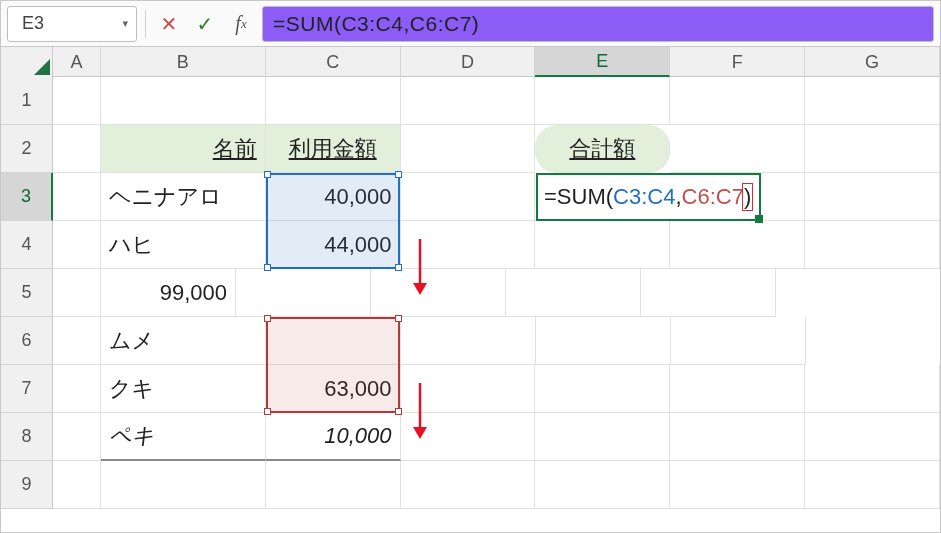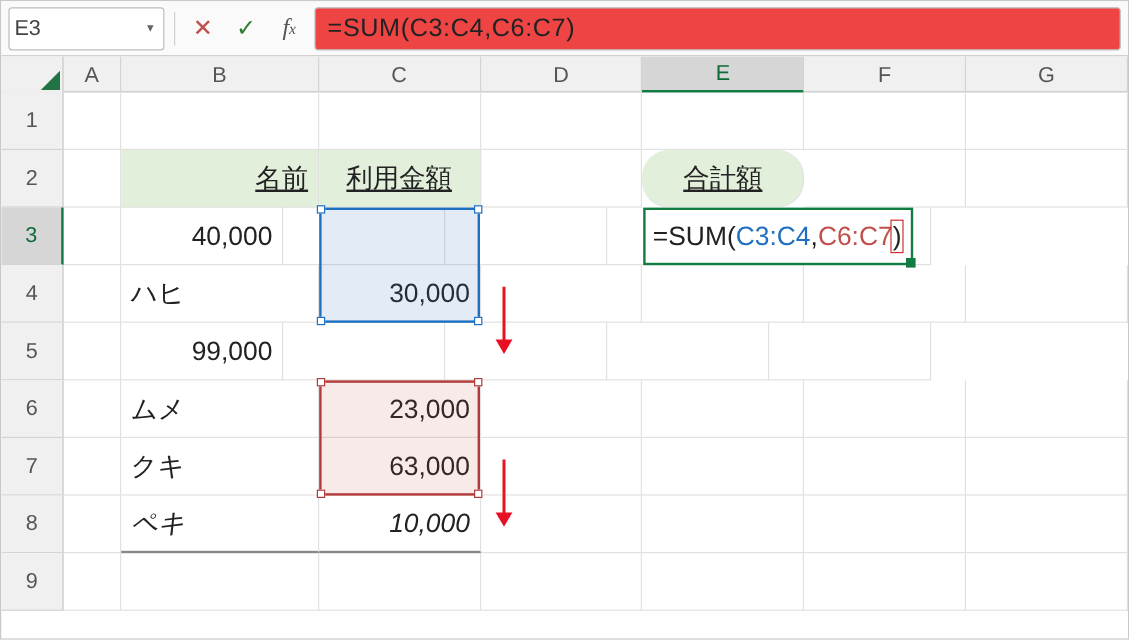--- a/index.html
+++ b/index.html
@@ -23,21 +23,21 @@
     padding: 4px 6px;
     gap: 6px;
   }
   .name-box {
     width: 130px;
     height: 36px;
     background: #fff;
     border: 1px solid #bdbdbd;
     display: flex;
     align-items: center;
-    padding: 0 4px;
+    padding: 0 14px;
     font-size: 18px;
     color: #444;
     position: relative;
     border-radius: 3px;
   }
   .name-box .chev {
     position: absolute;
     right: 8px;
     font-size: 11px;
     color: #666;
@@ -52,21 +52,21 @@
     font-size: 18px;
     color: #666;
     cursor: pointer;
   }
   .fb-btn.cancel { color: #c0504d; font-size:20px; font-weight:300;}
   .fb-btn.accept { color: #2e7d32; font-size:20px;}
   .fb-btn.fx { font-style: italic; font-family: "Times New Roman", serif; color:#555; font-size:20px;}
   .formula-input {
     flex: 1;
     height: 36px;
-    background: #ef4444;
+    background: #8b5cf6;
     border: 1px solid #bdbdbd;
     border-radius:3px;
     display: flex;
     align-items: center;
     padding: 0 10px;
     font-size: 21px;
     color: #222;
     letter-spacing: 0.5px;
   }
   
@@ -250,53 +250,53 @@
       <div class="cell C hdr-green" style="justify-content:center;">利用金額</div>
       <div class="cell D"></div>
       <div class="cell E hdr-green" style="justify-content:center;border-radius:22px;">合計額</div>
       <div class="cell F"></div>
       <div class="cell G"></div>
     </div>
 
     <div class="row">
       <div class="row-h active">3</div>
       <div class="cell A"></div>
+      <div class="cell B">ヘニナアロ</div>
       <div class="cell C">40,000</div>
       <div class="cell D"></div>
       <div class="cell E"></div>
       <div class="cell F"></div>
       <div class="cell G"></div>
     </div>
 
     <div class="row">
       <div class="row-h">4</div>
       <div class="cell A"></div>
       <div class="cell B">ハヒ</div>
-      <div class="cell C">30,000</div>
+      <div class="cell C">44,000</div>
       <div class="cell D"></div>
       <div class="cell E"></div>
       <div class="cell F"></div>
       <div class="cell G"></div>
     </div>
 
     <div class="row">
       <div class="row-h">5</div>
       <div class="cell A"></div>
       <div class="cell C">99,000</div>
       <div class="cell D"></div>
       <div class="cell E"></div>
       <div class="cell F"></div>
       <div class="cell G"></div>
     </div>
 
     <div class="row">
       <div class="row-h">6</div>
       <div class="cell A"></div>
       <div class="cell B">ムメ</div>
-      <div class="cell C">23,000</div>
       <div class="cell D"></div>
       <div class="cell E"></div>
       <div class="cell F"></div>
       <div class="cell G"></div>
     </div>
 
     <div class="row">
       <div class="row-h">7</div>
       <div class="cell A"></div>
       <div class="cell B">クキ</div>

